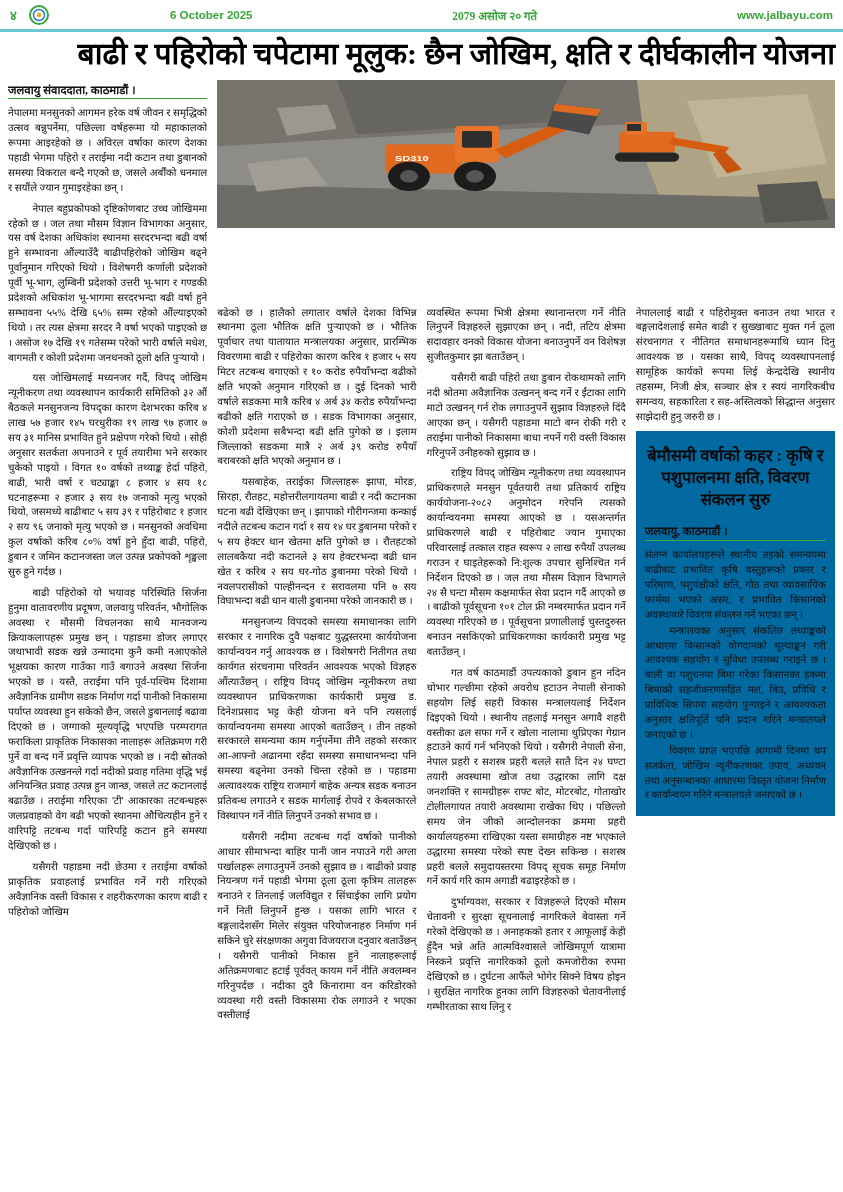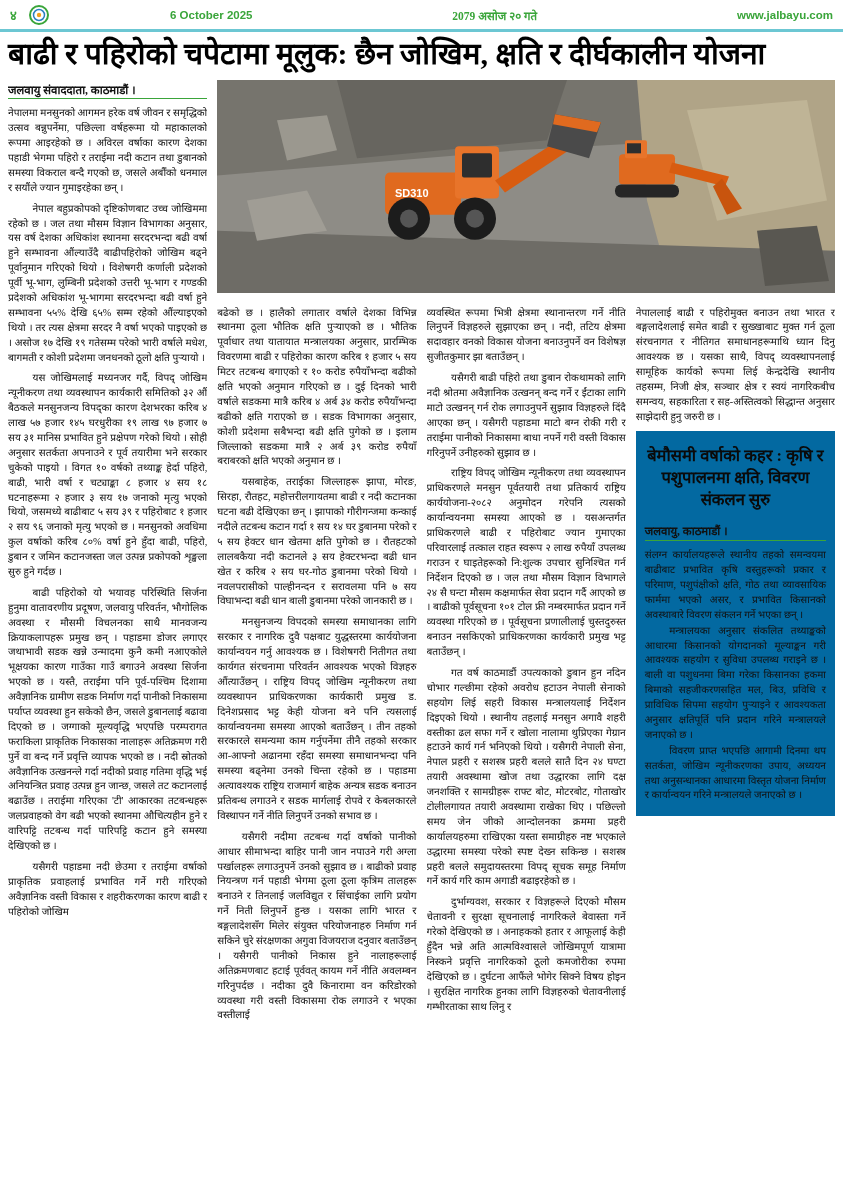--- a/index.html
+++ b/index.html
@@ -9,31 +9,31 @@
   
   .hdr { display:flex; align-items:center; padding:5px 10px 4px 10px; border-bottom:3px solid #6cc7d3; }
   .hdr-left { display:flex; align-items:center; gap:12px; width:160px; }
   .pagenum { color:#3aa53a; font-weight:bold; font-size:13px; }
   .logo { width:20px; height:20px; display:inline-block; }
   .h-date-en { color:#3aa53a; font-weight:bold; font-size:11.5px; font-family:Liberation Sans, sans-serif;text-align:center; }
   .h-spacer { flex:1; }
   .h-date-np { color:#3aa53a; font-weight:bold; font-size:11.5px; }
   .h-site { color:#3aa53a; font-weight:bold; font-size:11.5px; font-family:"Liberation Sans",sans-serif; text-decoration:none; }
 
-  h1.headline { text-align:left; font-size:30px; font-weight:bold; color:#000; margin:5px 8px 8px 8px; line-height:1.15; }
+  h1.headline { text-align:right; font-size:30px; font-weight:bold; color:#000; margin:5px 8px 8px 8px; line-height:1.15; }
 
   .content { position:relative; padding:0 8px; display:flex; gap:10px; height:1108px; }
   .col { flex:1 1 0; overflow:hidden; font-size:10.2px; line-height:1.46; text-align:justify; }
   .col p { margin:6px 0 1px 0; }
   .col p + p { text-indent:2.4em; }
   .photo-spacer { height:220px; }
 
   .byline { font-weight:bold; font-size:11.5px; border-bottom:1.5px solid #3aa53a; padding:2px 0 0 0; margin-bottom:7px; text-align:left; }
 
-  .photo { position:absolute; left:217px; top:0; right:8px; height:213px; background:#737373; }
+  .photo { position:absolute; left:217px; top:0; right:8px; height:148px; background:#737373; }
   .photo svg { width:100%; height:100%; display:block; }
 
   .greenbox { background:#0369a1; padding:10px 9px 12px 9px; margin-top:6px; }
   .greenbox h2 { text-align:center; font-size:16.5px; line-height:1.35; font-weight:bold; color:#0a0a0a; margin:4px 0 10px 0; }
   .greenbox .byline { margin-bottom:7px; }
   .greenbox p { margin:0 0 1px 0; }
   .greenbox p + p { text-indent:2.4em; }
 </style>
 </head>
 <body>

